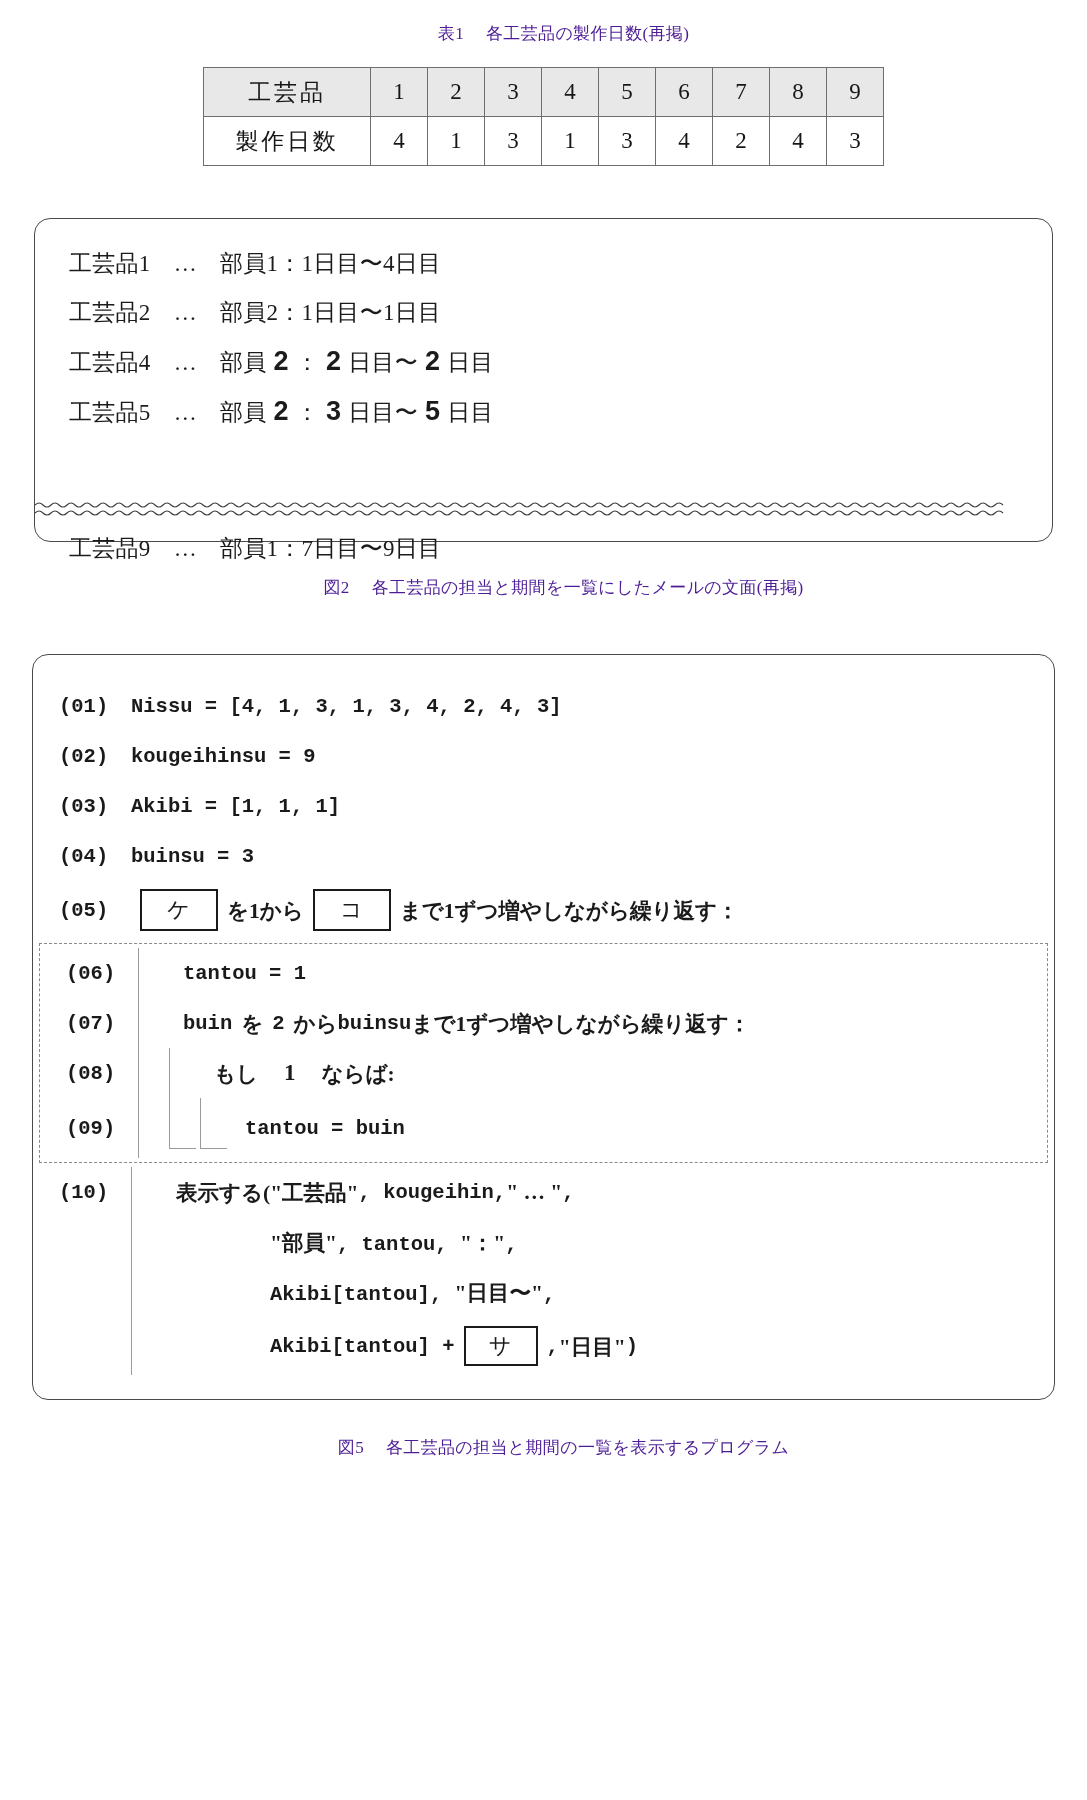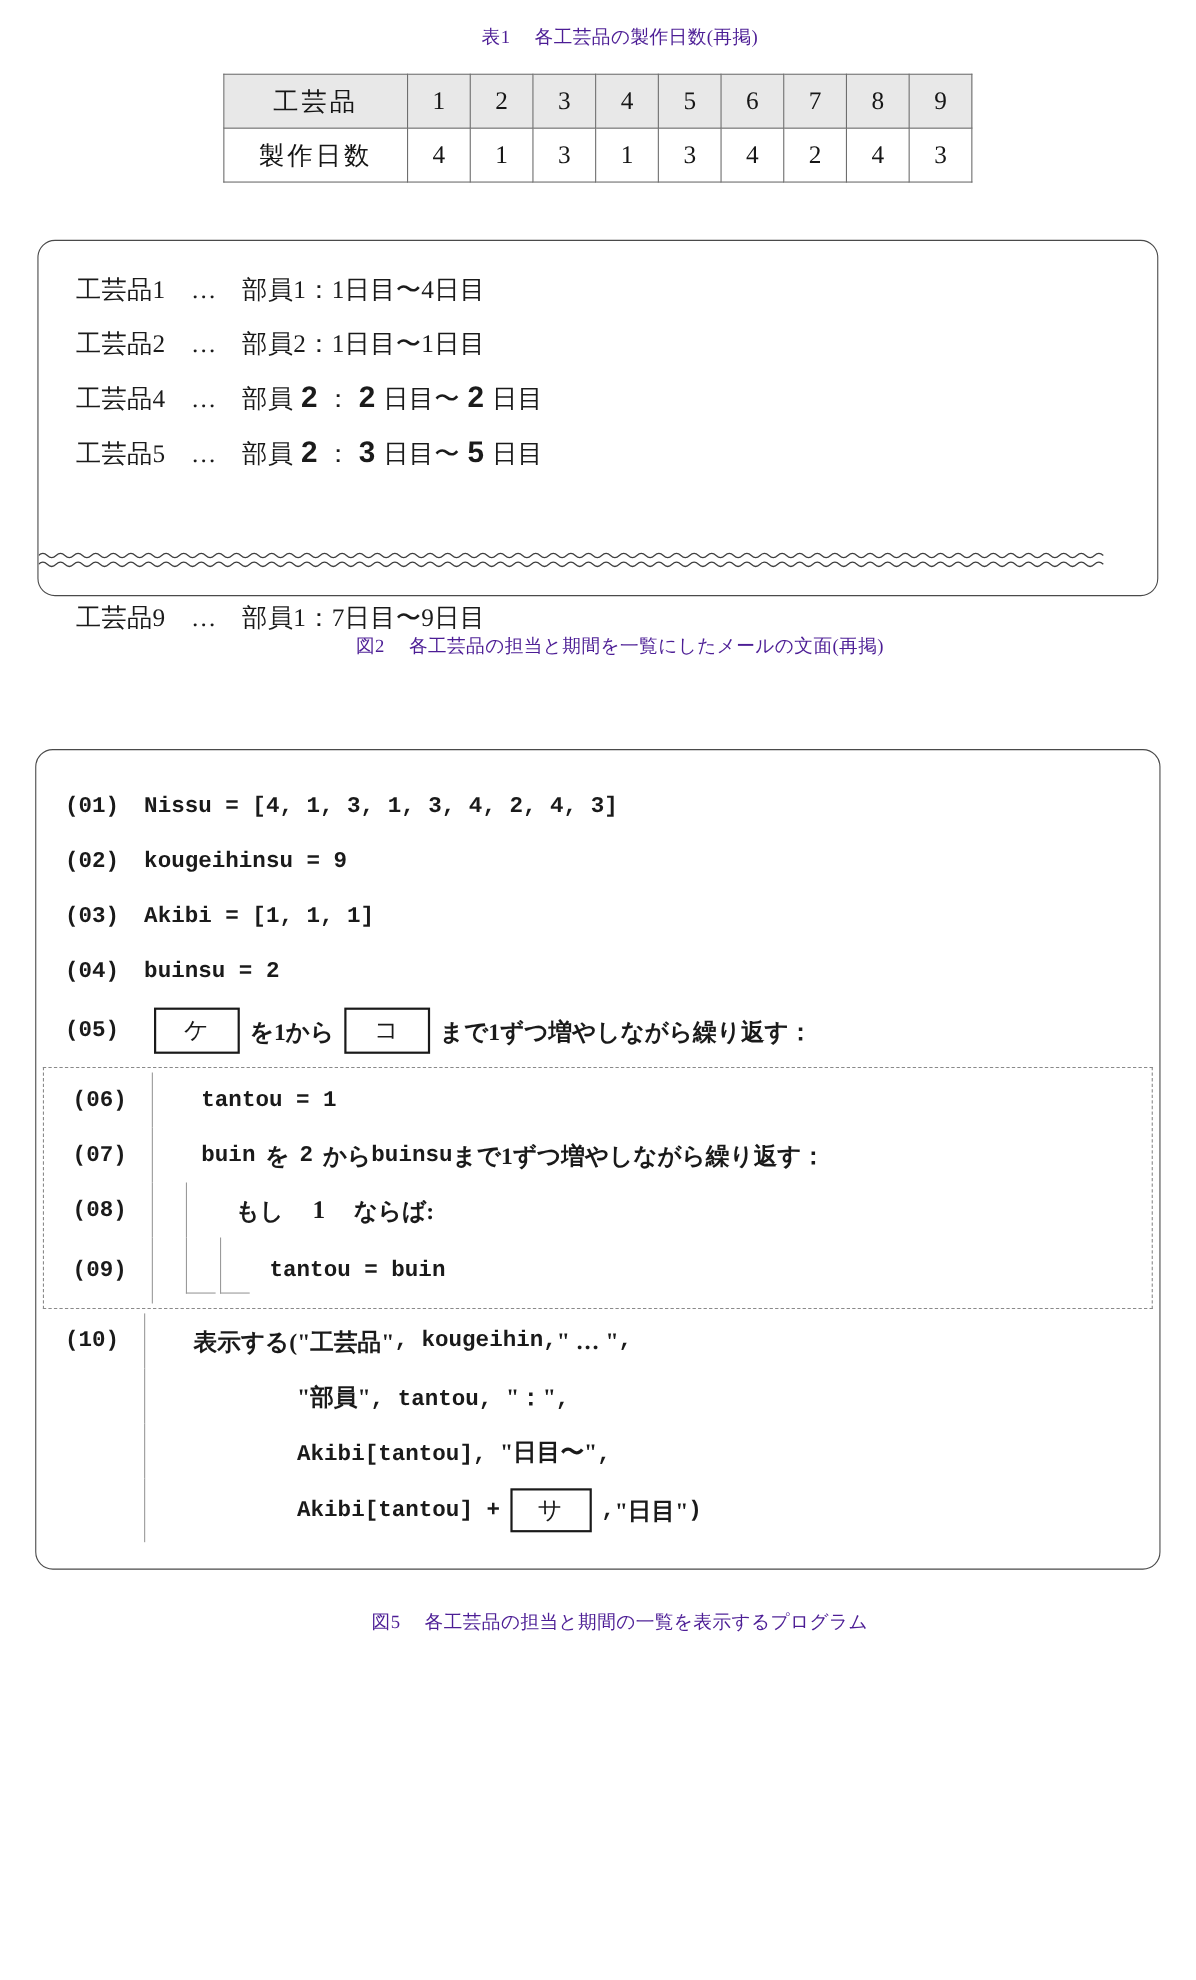--- a/index.html
+++ b/index.html
@@ -91,21 +91,21 @@
   }
   .wavy svg { display: block; }
 
   #fig2-lines-bottom { padding-top: 18px; }
 
   #fig2-caption { margin-top: 34px; }
 
   
   #fig5-box {
     position: relative;
-    margin: 82px 32px 0 32px;
+    margin: 55px 32px 0 32px;
     border: 1.6px solid #4a4a4a;
     border-radius: 16px;
     padding: 26px 0 24px 0;
     box-sizing: border-box;
     background: #fff;
   }
 
   .code-line {
     display: flex;
     align-items: center;
@@ -252,21 +252,21 @@
     </div>
   </div>
 
   <div class="wavy" style="top:282px;">
     <svg width="1021" height="16" viewBox="0 0 1021 16" xmlns="http://www.w3.org/2000/svg">
       <path d="M0 4 q4 -4 8 0 t8 0 t8 0 t8 0 t8 0 t8 0 t8 0 t8 0 t8 0 t8 0 t8 0 t8 0 t8 0 t8 0 t8 0 t8 0 t8 0 t8 0 t8 0 t8 0 t8 0 t8 0 t8 0 t8 0 t8 0 t8 0 t8 0 t8 0 t8 0 t8 0 t8 0 t8 0 t8 0 t8 0 t8 0 t8 0 t8 0 t8 0 t8 0 t8 0 t8 0 t8 0 t8 0 t8 0 t8 0 t8 0 t8 0 t8 0 t8 0 t8 0 t8 0 t8 0 t8 0 t8 0 t8 0 t8 0 t8 0 t8 0 t8 0 t8 0 t8 0 t8 0 t8 0 t8 0 t8 0 t8 0 t8 0 t8 0 t8 0 t8 0 t8 0 t8 0 t8 0 t8 0 t8 0 t8 0 t8 0 t8 0 t8 0 t8 0 t8 0 t8 0 t8 0 t8 0 t8 0 t8 0 t8 0 t8 0 t8 0 t8 0 t8 0 t8 0 t8 0 t8 0 t8 0 t8 0 t8 0 t8 0 t8 0 t8 0 t8 0 t8 0 t8 0 t8 0 t8 0 t8 0 t8 0 t8 0 t8 0 t8 0 t8 0 t8 0 t8 0 t8 0 t8 0 t8 0 t8 0 t8 0 t8 0 t8 0 t8 0" fill="none" stroke="#3f3f3f" stroke-width="1.1"></path>
       <path d="M0 12 q4 -4 8 0 t8 0 t8 0 t8 0 t8 0 t8 0 t8 0 t8 0 t8 0 t8 0 t8 0 t8 0 t8 0 t8 0 t8 0 t8 0 t8 0 t8 0 t8 0 t8 0 t8 0 t8 0 t8 0 t8 0 t8 0 t8 0 t8 0 t8 0 t8 0 t8 0 t8 0 t8 0 t8 0 t8 0 t8 0 t8 0 t8 0 t8 0 t8 0 t8 0 t8 0 t8 0 t8 0 t8 0 t8 0 t8 0 t8 0 t8 0 t8 0 t8 0 t8 0 t8 0 t8 0 t8 0 t8 0 t8 0 t8 0 t8 0 t8 0 t8 0 t8 0 t8 0 t8 0 t8 0 t8 0 t8 0 t8 0 t8 0 t8 0 t8 0 t8 0 t8 0 t8 0 t8 0 t8 0 t8 0 t8 0 t8 0 t8 0 t8 0 t8 0 t8 0 t8 0 t8 0 t8 0 t8 0 t8 0 t8 0 t8 0 t8 0 t8 0 t8 0 t8 0 t8 0 t8 0 t8 0 t8 0 t8 0 t8 0 t8 0 t8 0 t8 0 t8 0 t8 0 t8 0 t8 0 t8 0 t8 0 t8 0 t8 0 t8 0 t8 0 t8 0 t8 0 t8 0 t8 0 t8 0 t8 0 t8 0 t8 0 t8 0" fill="none" stroke="#3f3f3f" stroke-width="1.1"></path>
     </svg>
   </div>
 
-  <div id="fig2-lines-bottom" style="position:absolute; top:300px; left:0; right:0;">
+  <div id="fig2-lines-bottom" style="position:absolute; top:287px; left:0; right:0;">
     <div class="mail-line">工芸品9　…　部員1：7日目〜9日目</div>
   </div>
 </div>
 
 <div id="fig2-caption" class="caption">
   <span>図2</span><span class="cap-sp"></span><span>各工芸品の担当と期間を一覧にしたメールの文面(再掲)</span>
 </div>
 
 <div id="fig5-box">
 
@@ -280,21 +280,21 @@
     <span class="code-body">kougeihinsu = 9</span>
   </div>
 
   <div class="code-line">
     <span class="lineno">(03)</span>
     <span class="code-body">Akibi = [1, 1, 1]</span>
   </div>
 
   <div class="code-line">
     <span class="lineno">(04)</span>
-    <span class="code-body">buinsu = 2</span>
+    <span class="code-body">buinsu = 3</span>
   </div>
 
   <div class="code-line" style="min-height:58px;">
     <span class="lineno">(05)</span>
     <span class="code-body">
       <span class="slot">ケ</span>
       <span class="jpb">を1から</span>
       <span class="slot">コ</span>
       <span class="jpb">まで1ずつ増やしながら繰り返す：</span>
     </span>

